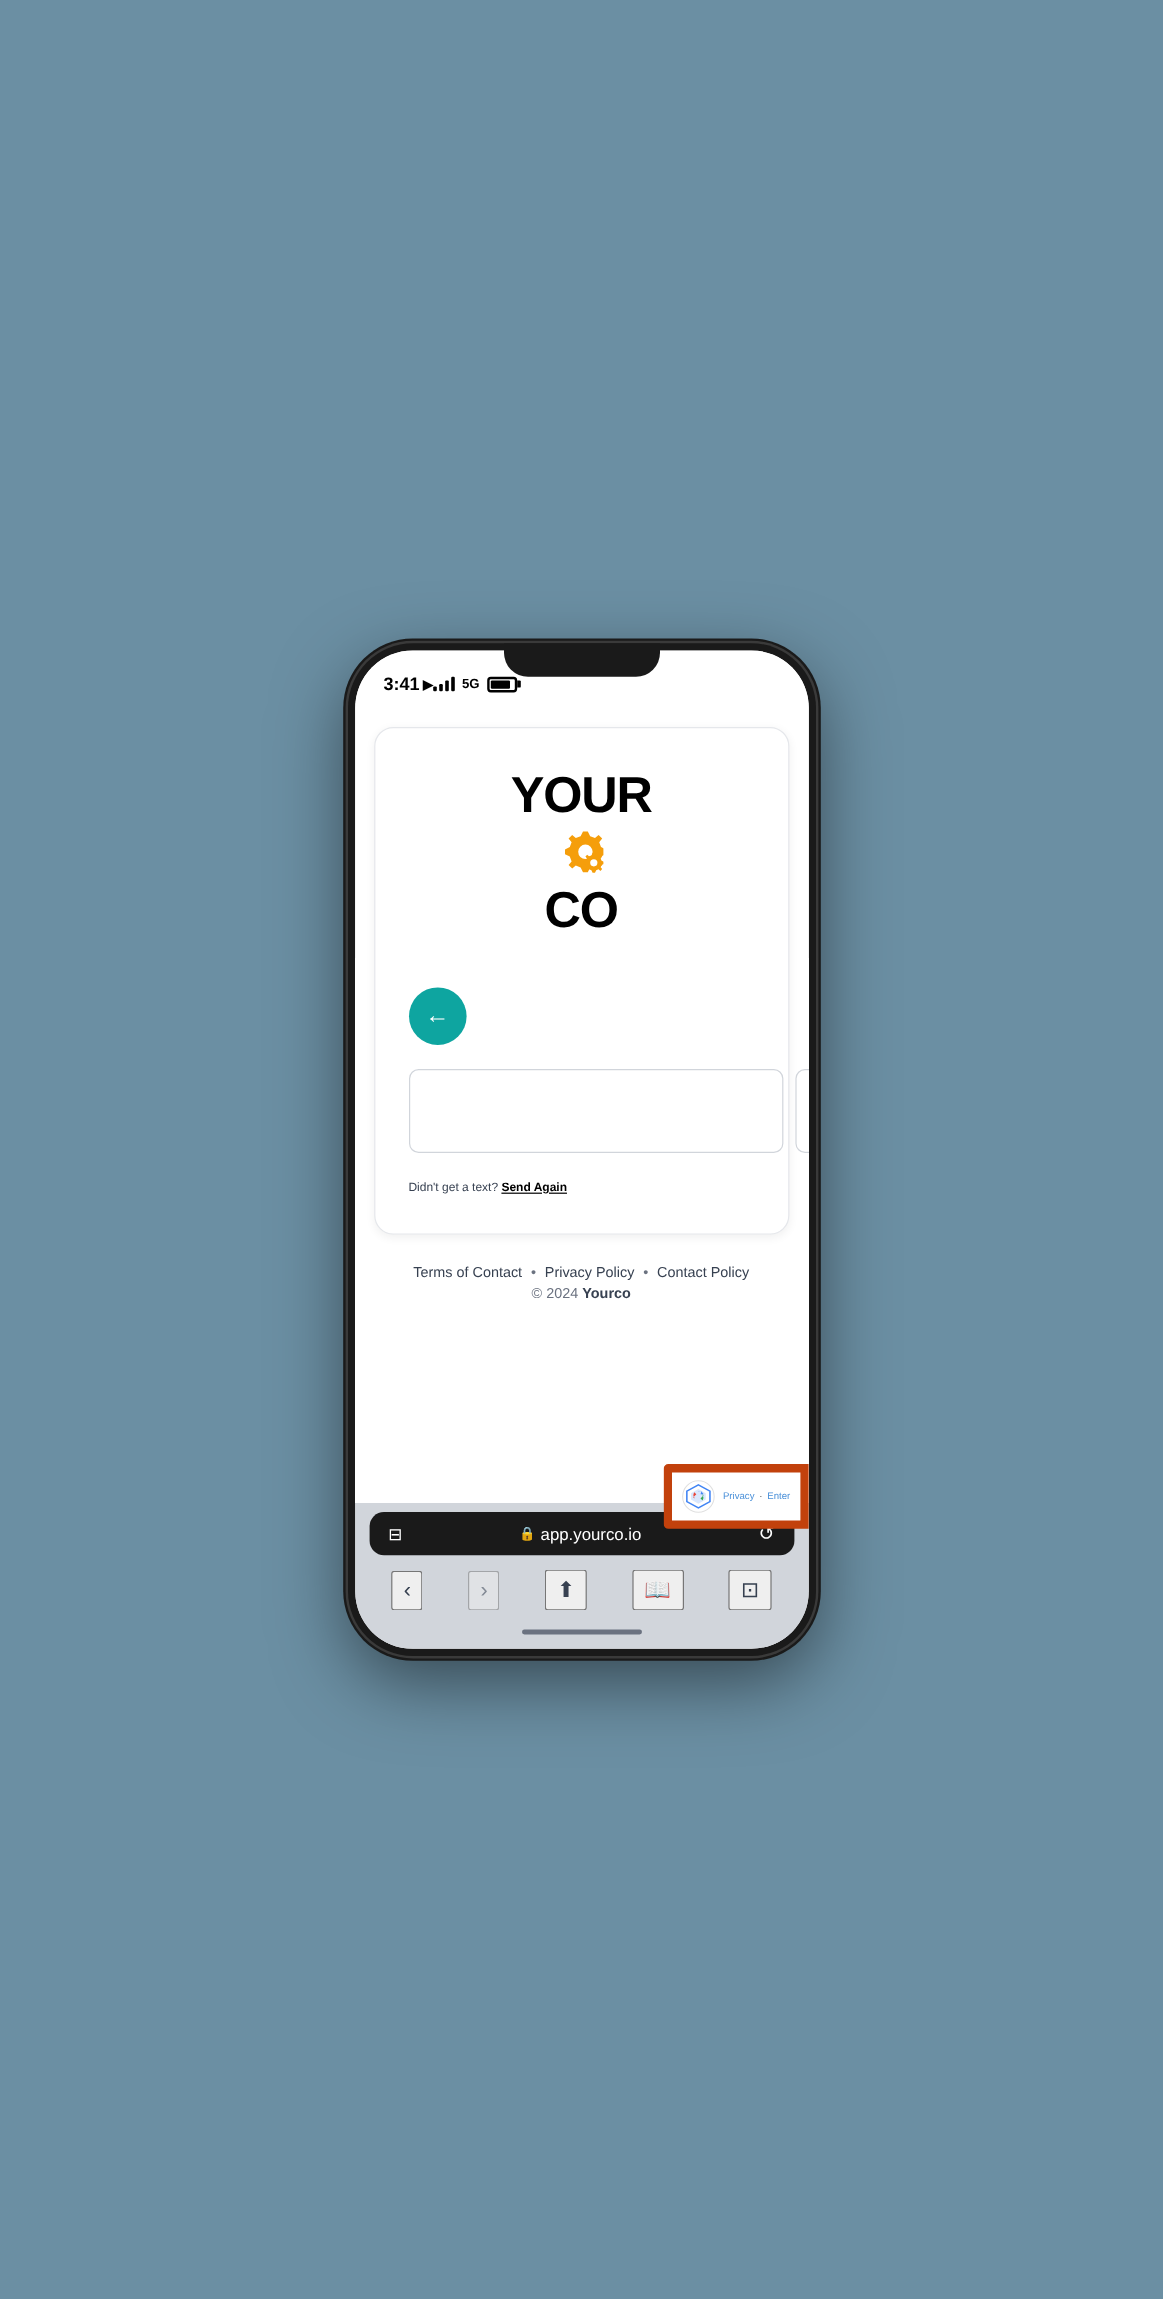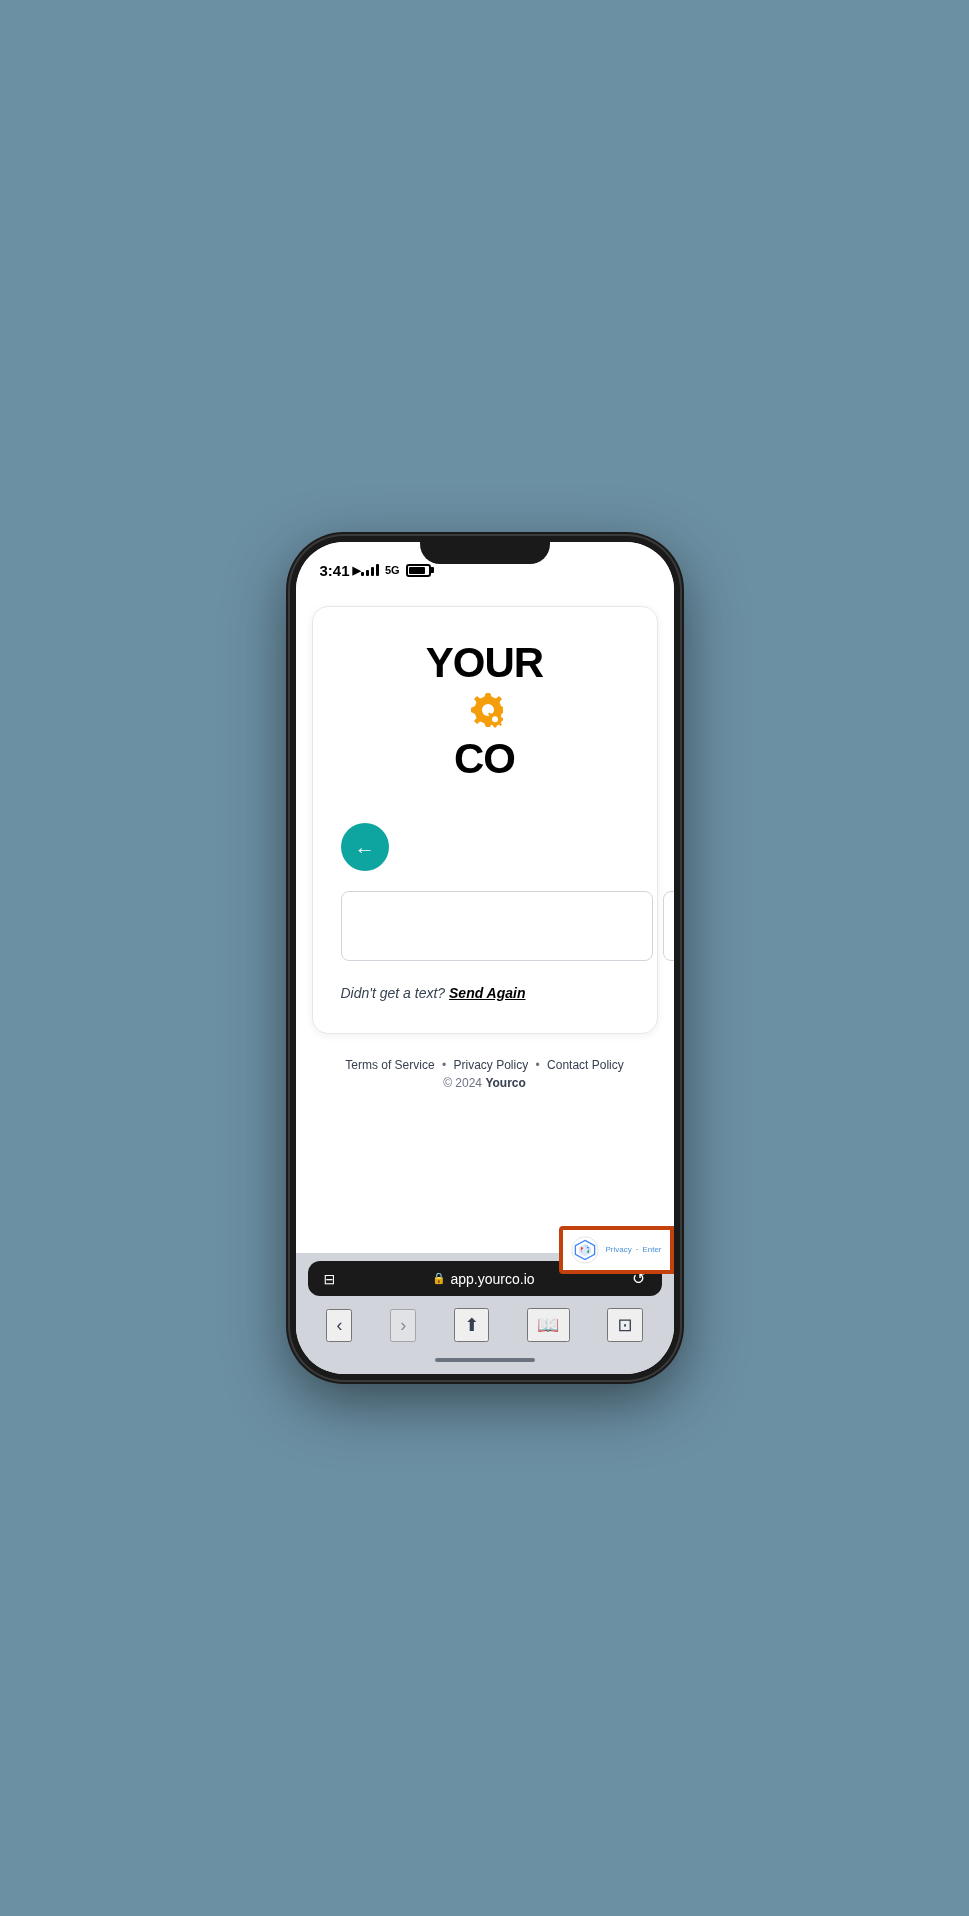--- a/index.html
+++ b/index.html
@@ -243,23 +243,22 @@
       border: 1.5px solid #d1d5db;
       border-radius: 8px;
       background: white;
       font-size: 24px;
       text-align: center;
       outline: none;
     }
 
     
     .resend-text {
-      font-size: 14px;
+      font-size: 10px;
       color: #374151;
-      font-style: italic;
     }
 
     .resend-link {
       font-weight: 700;
       text-decoration: underline;
       color: #000;
       cursor: pointer;
     }
 
     
@@ -294,21 +293,21 @@
       font-weight: 700;
       color: #374151;
     }
 
     
     .recaptcha-badge {
       position: absolute;
       bottom: 100px;
       right: 0;
       background: white;
-      border: 4px solid #c2410c;
+      border: 7px solid #c2410c;
       border-radius: 4px 0 0 4px;
       padding: 6px 8px;
       display: flex;
       align-items: center;
       gap: 6px;
       font-size: 9px;
       color: #555;
     }
 
     .recaptcha-logo {
@@ -471,21 +470,21 @@
         <p class="resend-text">
           <span>Didn't get a text?</span>
           <span> </span>
           <span class="resend-link">Send Again</span>
         </p>
 
       </div>
 
       <div class="footer">
         <div class="footer-links">
-          <a class="footer-link">Terms of Service</a>
+          <a class="footer-link">Terms of Contact</a>
           <span class="footer-dot">•</span>
           <a class="footer-link">Privacy Policy</a>
           <span class="footer-dot">•</span>
           <a class="footer-link">Contact Policy</a>
         </div>
         <div class="footer-copyright">
           <span>© 2024</span>
           <span> </span>
           <span class="footer-brand">Yourco</span>
         </div>

